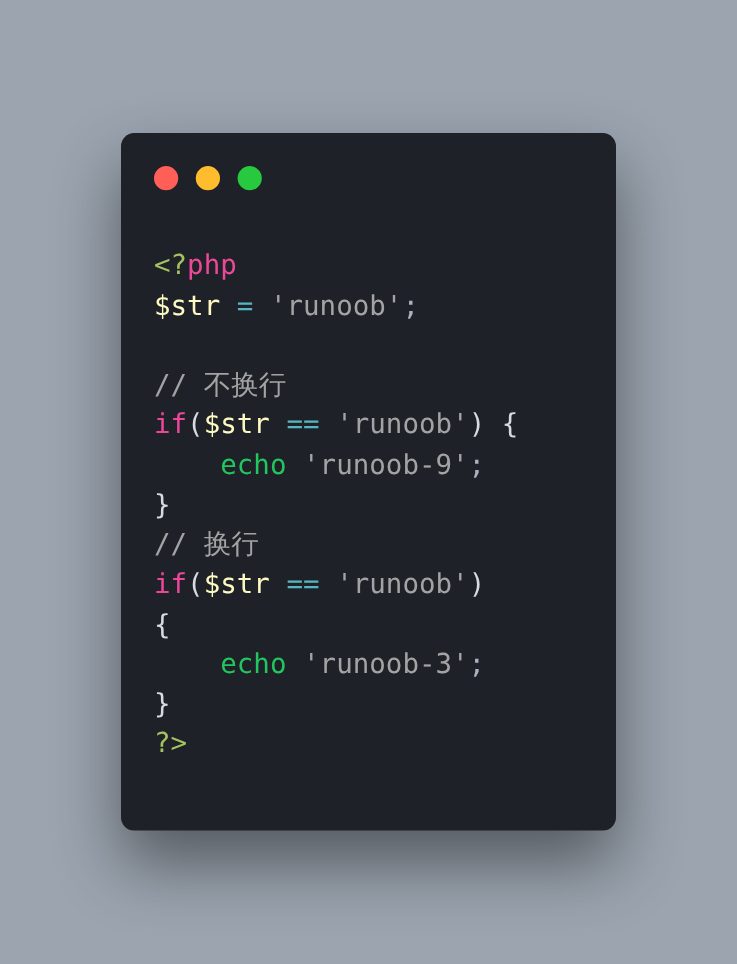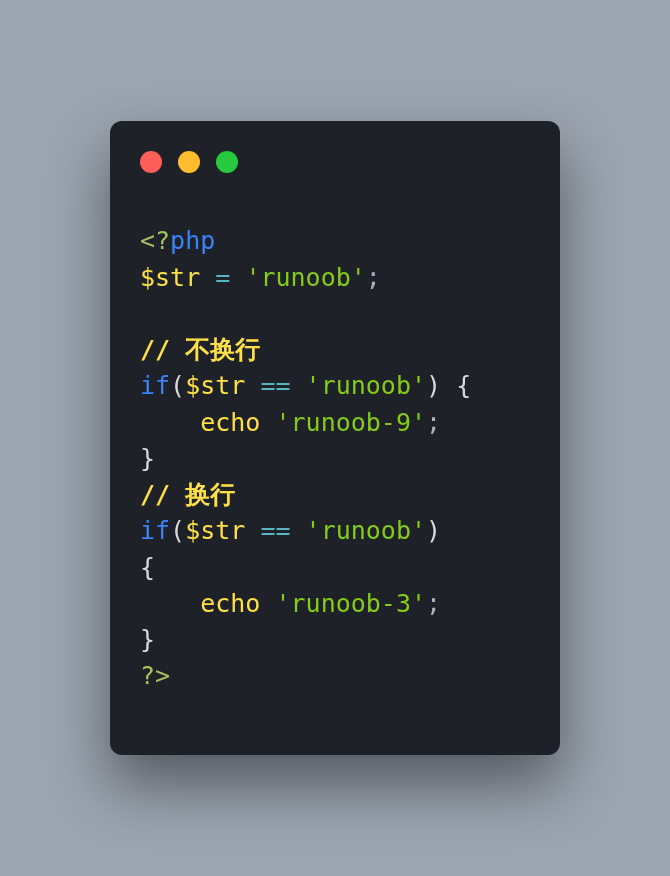--- a/index.html
+++ b/index.html
@@ -32,27 +32,27 @@
   .red { background: #ff5f56; }
   .yellow { background: #ffbd2e; }
   .green { background: #27c93f; }
   .code {
     font-size: 25px;
     line-height: 1.45;
     white-space: pre;
     color: #abb2bf;
   }
   .tag { color: #a5c261; }
-  .keyword { color: #3b82f6; text-align: center; }
-  .var { color: #fde047; }
+  .keyword { color: #ec4899; text-align: center; }
+  .var { color: #fef9c3; }
   .op { color: #56b6c2; }
-  .string { color: #84cc16; }
+  .string { color: #a3a3a3; }
   .punct { color: #abb2bf; }
-  .comment { color: #fde047; font-weight: bold; }
-  .func { color: #fde047; }
+  .comment { color: #a3a3a3; }
+  .func { color: #22c55e; }
   .white { color: #d7dae0; }
 </style>
 </head>
 <body>
 
 <div class="window">
   <div class="traffic-lights">
     <div class="dot red"></div>
     <div class="dot yellow"></div>
     <div class="dot green"></div>

